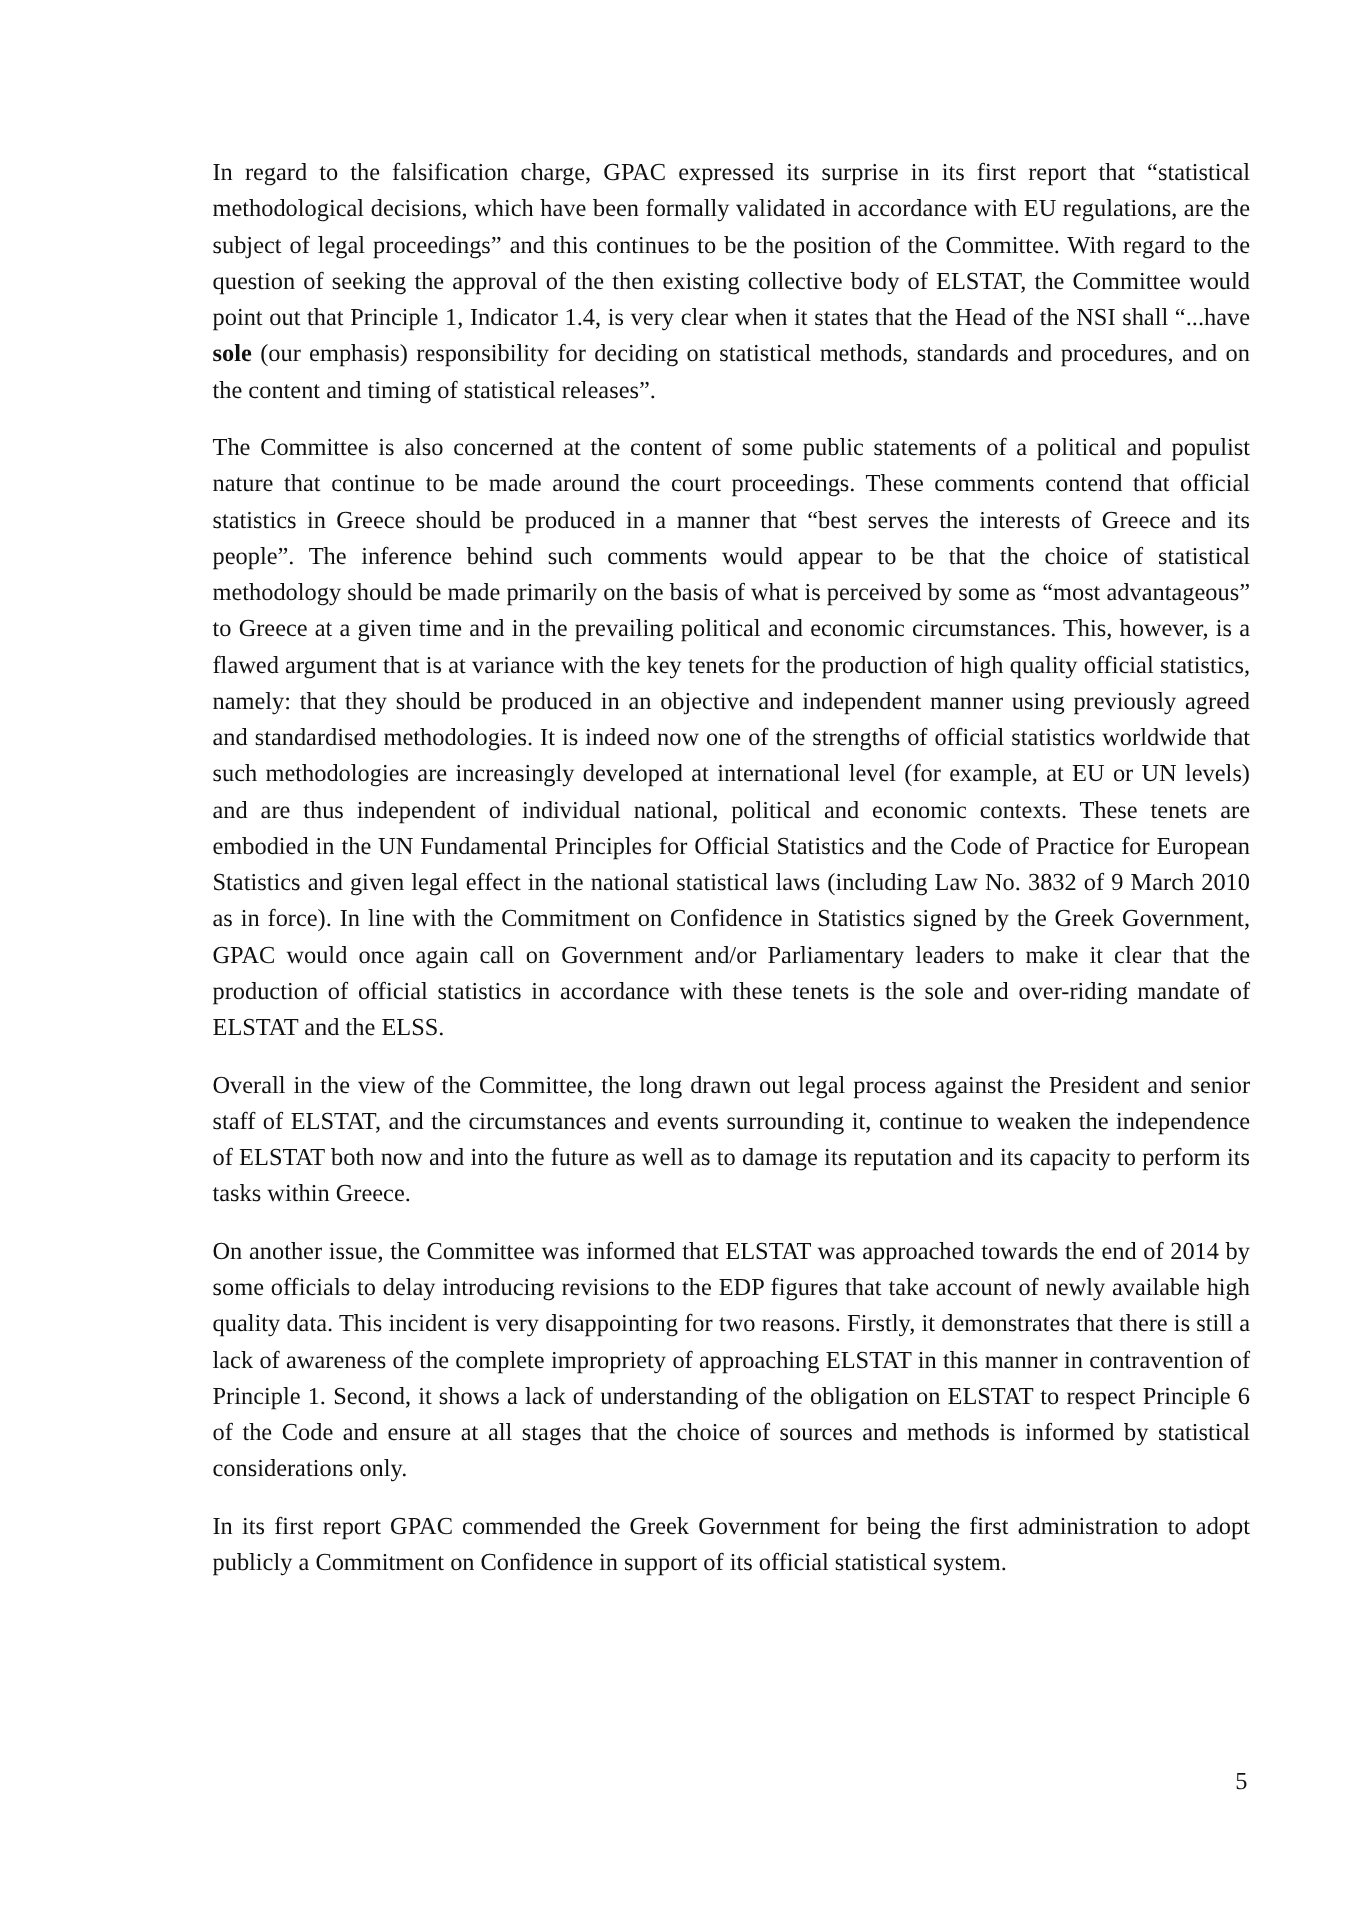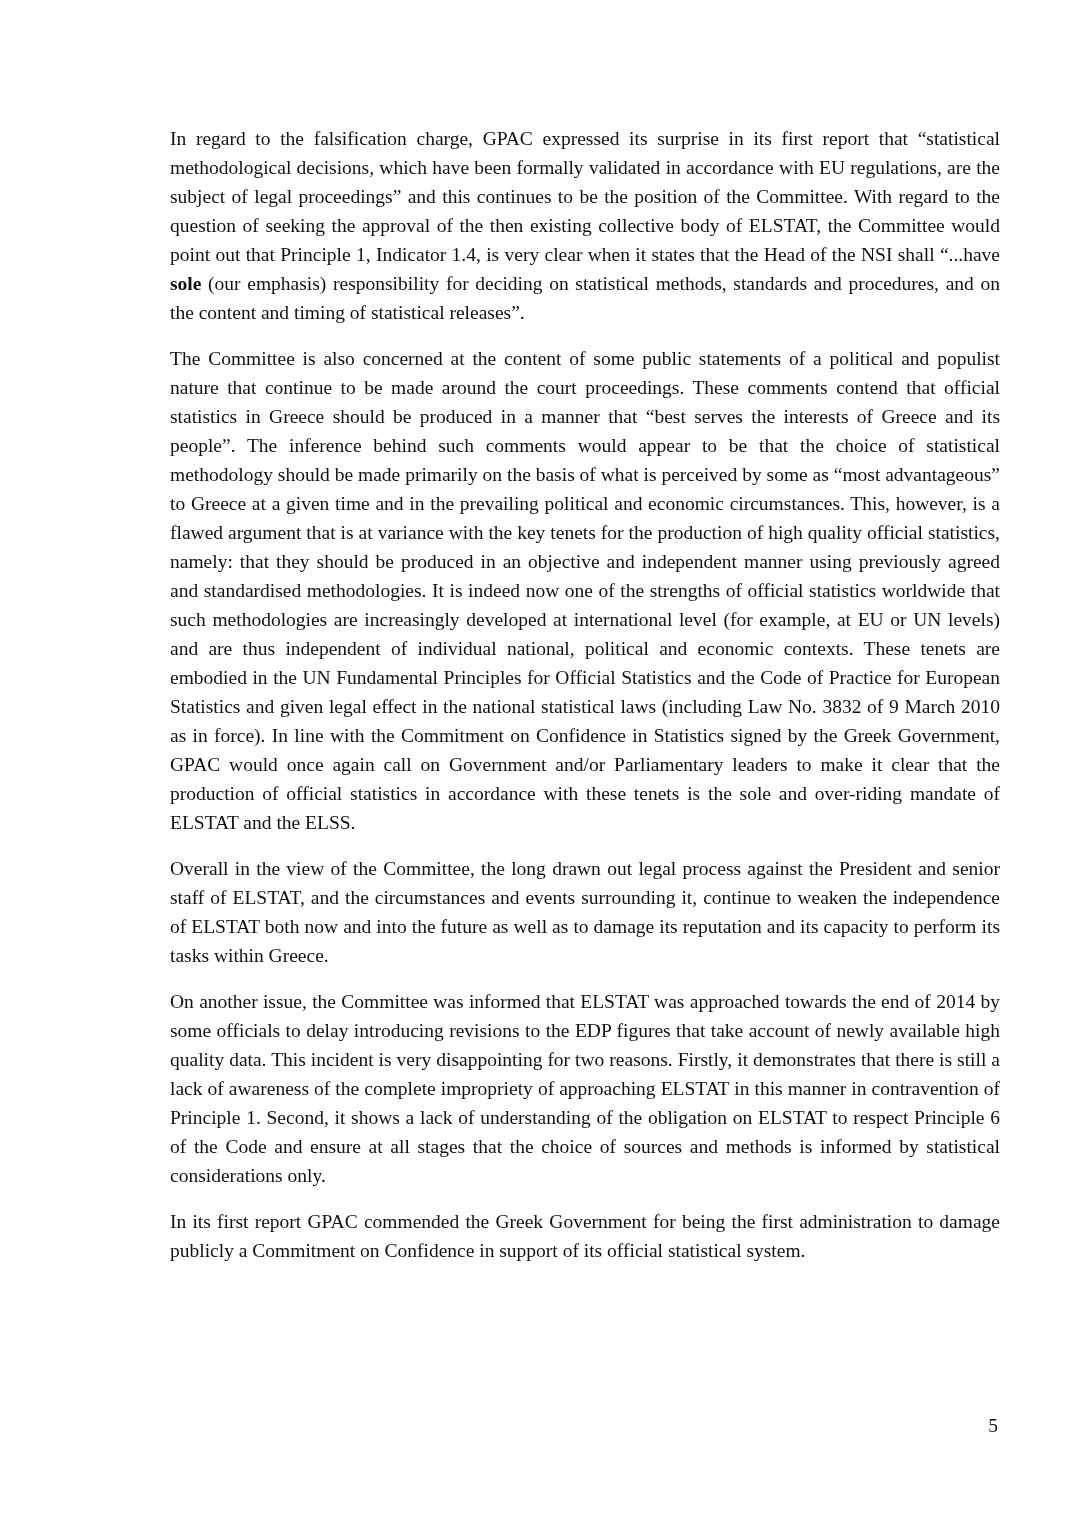--- a/index.html
+++ b/index.html
@@ -44,16 +44,16 @@
 </style>
 </head>
 <body>
 
 <div class="page">
   <div class="doc-body">
       <p class="para"><span>In regard to the falsification charge, GPAC expressed its surprise in its first report that “statistical methodological decisions, which have been formally validated in accordance with EU regulations, are the subject of legal proceedings” and this continues to be the position of the Committee.  With regard to the question of seeking the approval of the then existing collective body of ELSTAT, the Committee would point out that Principle 1, Indicator 1.4, is very clear when it states that the Head of the NSI shall “...have </span><span class="bold">sole</span><span> (our emphasis) responsibility for deciding on statistical methods, standards and procedures, and on the content and timing of statistical releases”.</span></p>
       <p class="para"><span>The Committee is also concerned at the content of some public statements of a political and populist nature that continue to be made around the court proceedings. These comments contend that official statistics in Greece should be produced in a manner that “best serves the interests of Greece and its people”. The inference behind such comments would appear to be that the choice of statistical methodology should be made primarily on the basis of what is perceived by some as “most advantageous” to Greece at a given time and in the prevailing political and economic circumstances.  This, however, is a flawed argument that is at variance with the key tenets for the production of high quality official statistics, namely: that they should be produced in an objective and independent manner using previously agreed and standardised methodologies. It is indeed now one of the strengths of official statistics worldwide that such methodologies are increasingly developed at international level (for example, at EU or UN levels) and are thus independent of individual national, political and economic contexts. These tenets are embodied in the UN Fundamental Principles for Official Statistics and the Code of Practice for European Statistics and given legal effect in the national statistical laws (including Law No. 3832 of 9 March 2010 as in force). In line with the Commitment on Confidence in Statistics signed by the Greek Government, GPAC would once again call on Government and/or Parliamentary leaders to make it clear that the production of official statistics in accordance with these tenets is the sole and over-riding mandate of ELSTAT and the ELSS.</span></p>
       <p class="para"><span>Overall in the view of the Committee, the long drawn out legal process against the President and senior staff of ELSTAT, and the circumstances and events surrounding it, continue to weaken the independence of ELSTAT both now and into the future as well as to damage its reputation and its capacity to perform its tasks within Greece.</span></p>
       <p class="para"><span>On another issue, the Committee was informed that ELSTAT was approached towards the end of 2014 by some officials to delay introducing revisions to the EDP figures that take account of newly available high quality data. This incident is very disappointing for two reasons. Firstly, it demonstrates that there is still a lack of awareness of the complete impropriety of approaching ELSTAT in this manner in contravention of Principle 1. Second, it shows a lack of understanding of the obligation on ELSTAT to respect Principle 6 of the Code and ensure at all stages that the choice of sources and methods is informed by statistical considerations only.</span></p>
-      <p class="para"><span>In its first report GPAC commended the Greek Government for being the first administration to damage publicly a Commitment on Confidence in support of its official statistical system.</span></p>
+      <p class="para"><span>In its first report GPAC commended the Greek Government for being the first administration to adopt publicly a Commitment on Confidence in support of its official statistical system.</span></p>
     </div>
   <div class="page-number">5</div>
 </div>
 
 </body></html>

